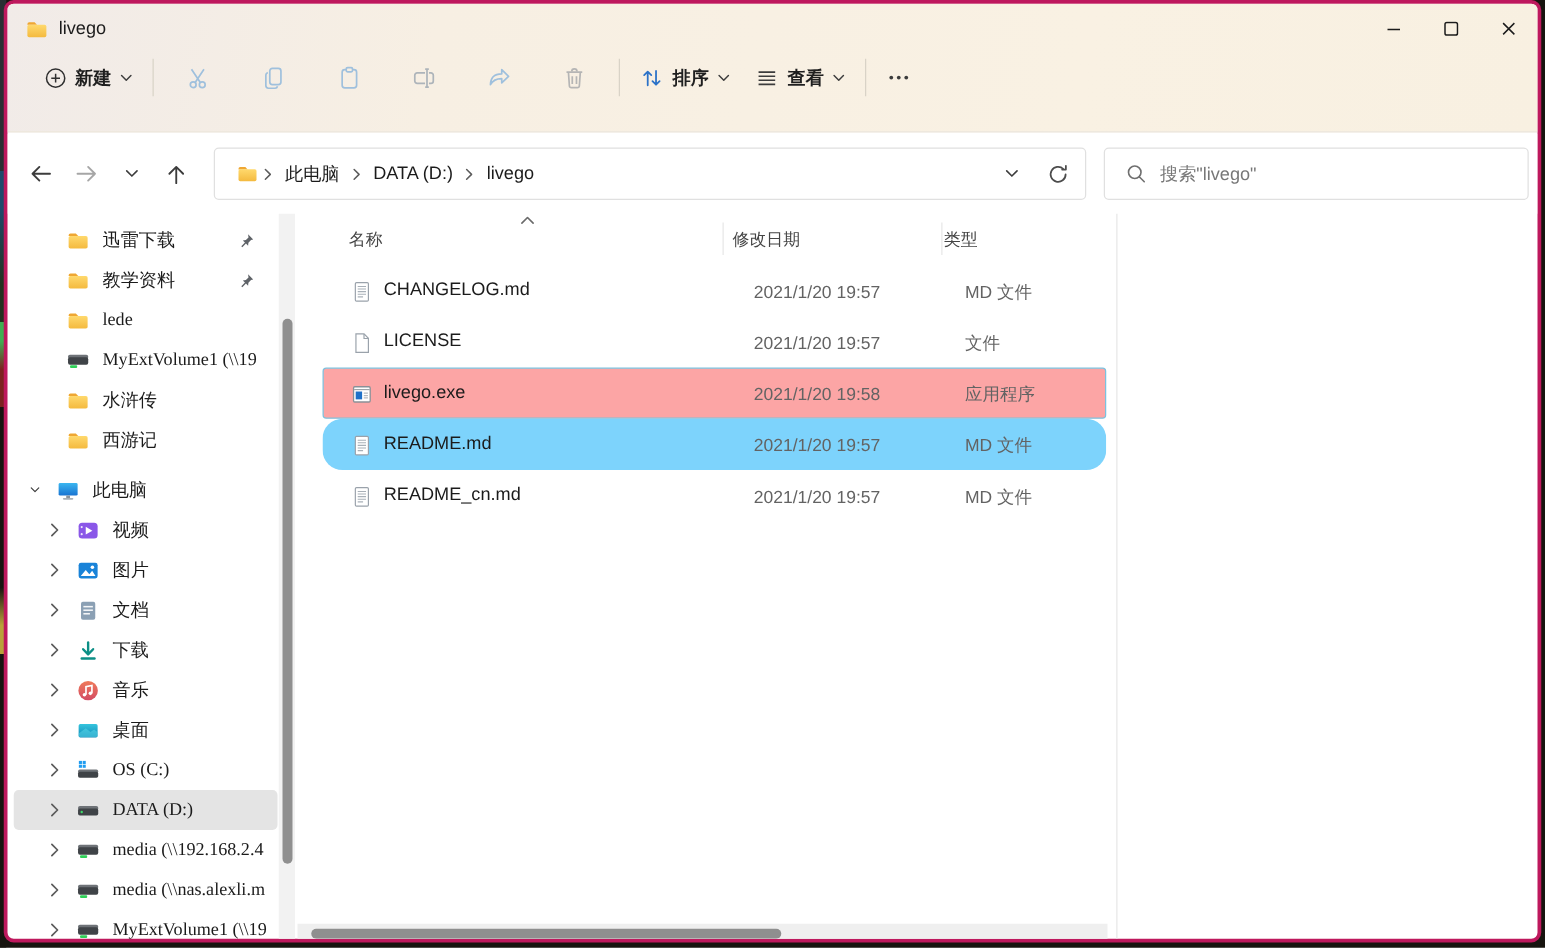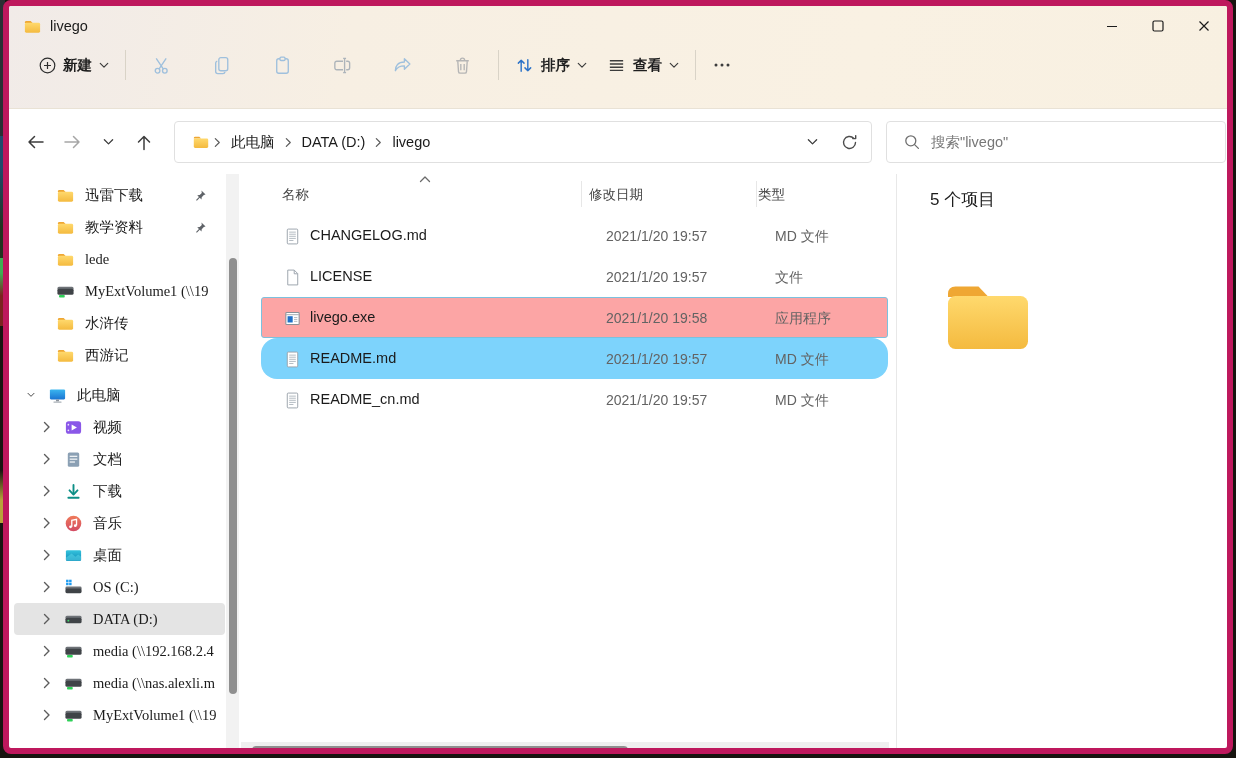--- a/index.html
+++ b/index.html
@@ -3,21 +3,21 @@
 <meta charset="utf-8">
 <style>
   html,body{margin:0;padding:0;width:1236px;height:758px;overflow:hidden;
     font-family:"Liberation Sans",sans-serif;background:#17140f;}
   *{box-sizing:border-box;}
   
   .desktop-edge{position:absolute;left:0;top:0;width:5px;height:758px;
     background:linear-gradient(#2a2f33 0 18%, #1f4a6b 18% 22%, #23321f 30% 34%, #3fae52 34% 36%,
       #7c2320 39% 43%, #17140f 43% 62%, #b9a23a 66% 69%, #17140f 69% 100%);}
   .window{position:absolute;left:3px;top:0;width:1230px;height:754px;background:#fff;
-    border:6px solid #be185d;border-radius:8px;overflow:hidden;}
+    border:3px solid #be185d;border-radius:8px;overflow:hidden;}
 
   
   .chrome{position:absolute;left:0;top:0;width:100%;height:103px;
     background:linear-gradient(100deg,#f1ebe8 0%,#f7efe3 28%,#f9f1e3 70%,#f8f0e1 100%);
     border-bottom:1px solid #e9e2d5;}
   .titlebar{position:absolute;left:0;top:0;width:100%;height:40px;display:flex;align-items:center;}
   .title-icon{margin-left:14px;width:19px;height:19px;}
   .title-text{margin-left:8px;font-size:14.5px;color:#1b1b1b;}
   .win-controls{position:absolute;right:0;top:0;height:40px;display:flex;}
   .win-btn{width:46px;height:40px;display:flex;align-items:center;justify-content:center;color:#1b1b1b;}
@@ -479,20 +479,32 @@
     <span class="silabel">视频</span>
 
   </div>
           <div class="side-item child">
     <span class="sichev">
       <svg width="8" height="12">
                 <use class="chev-use" href="#chev-r"></use>
               </svg>
     </span>
     <svg class="siicon">
+              <use class="icon-use" href="#ic-picture"></use>
+            </svg>
+    <span class="silabel">图片</span>
+
+  </div>
+          <div class="side-item child">
+    <span class="sichev">
+      <svg width="8" height="12">
+                <use class="chev-use" href="#chev-r"></use>
+              </svg>
+    </span>
+    <svg class="siicon">
               <use class="icon-use" href="#ic-doc"></use>
             </svg>
     <span class="silabel">文档</span>
 
   </div>
           <div class="side-item child">
     <span class="sichev">
       <svg width="8" height="12">
                 <use class="chev-use" href="#chev-r"></use>
               </svg>
@@ -644,20 +656,14 @@
     <span class="fname">README_cn.md</span>
     <span class="fdate">2021/1/20 19:57</span>
     <span class="ftype">MD 文件</span>
   </div>
         </div>
       <div class="h-scroll">
         <div class="h-thumb"></div>
       </div>
     </div>
 
-    <div class="preview">
-      <span class="pv-count">5 个项目</span>
-      <svg class="pv-folder" viewBox="0 0 20 20">
-          <use href="#ic-folder"></use>
-        </svg>
-    </div>
   </div>
 </div>
 
 </body></html>

